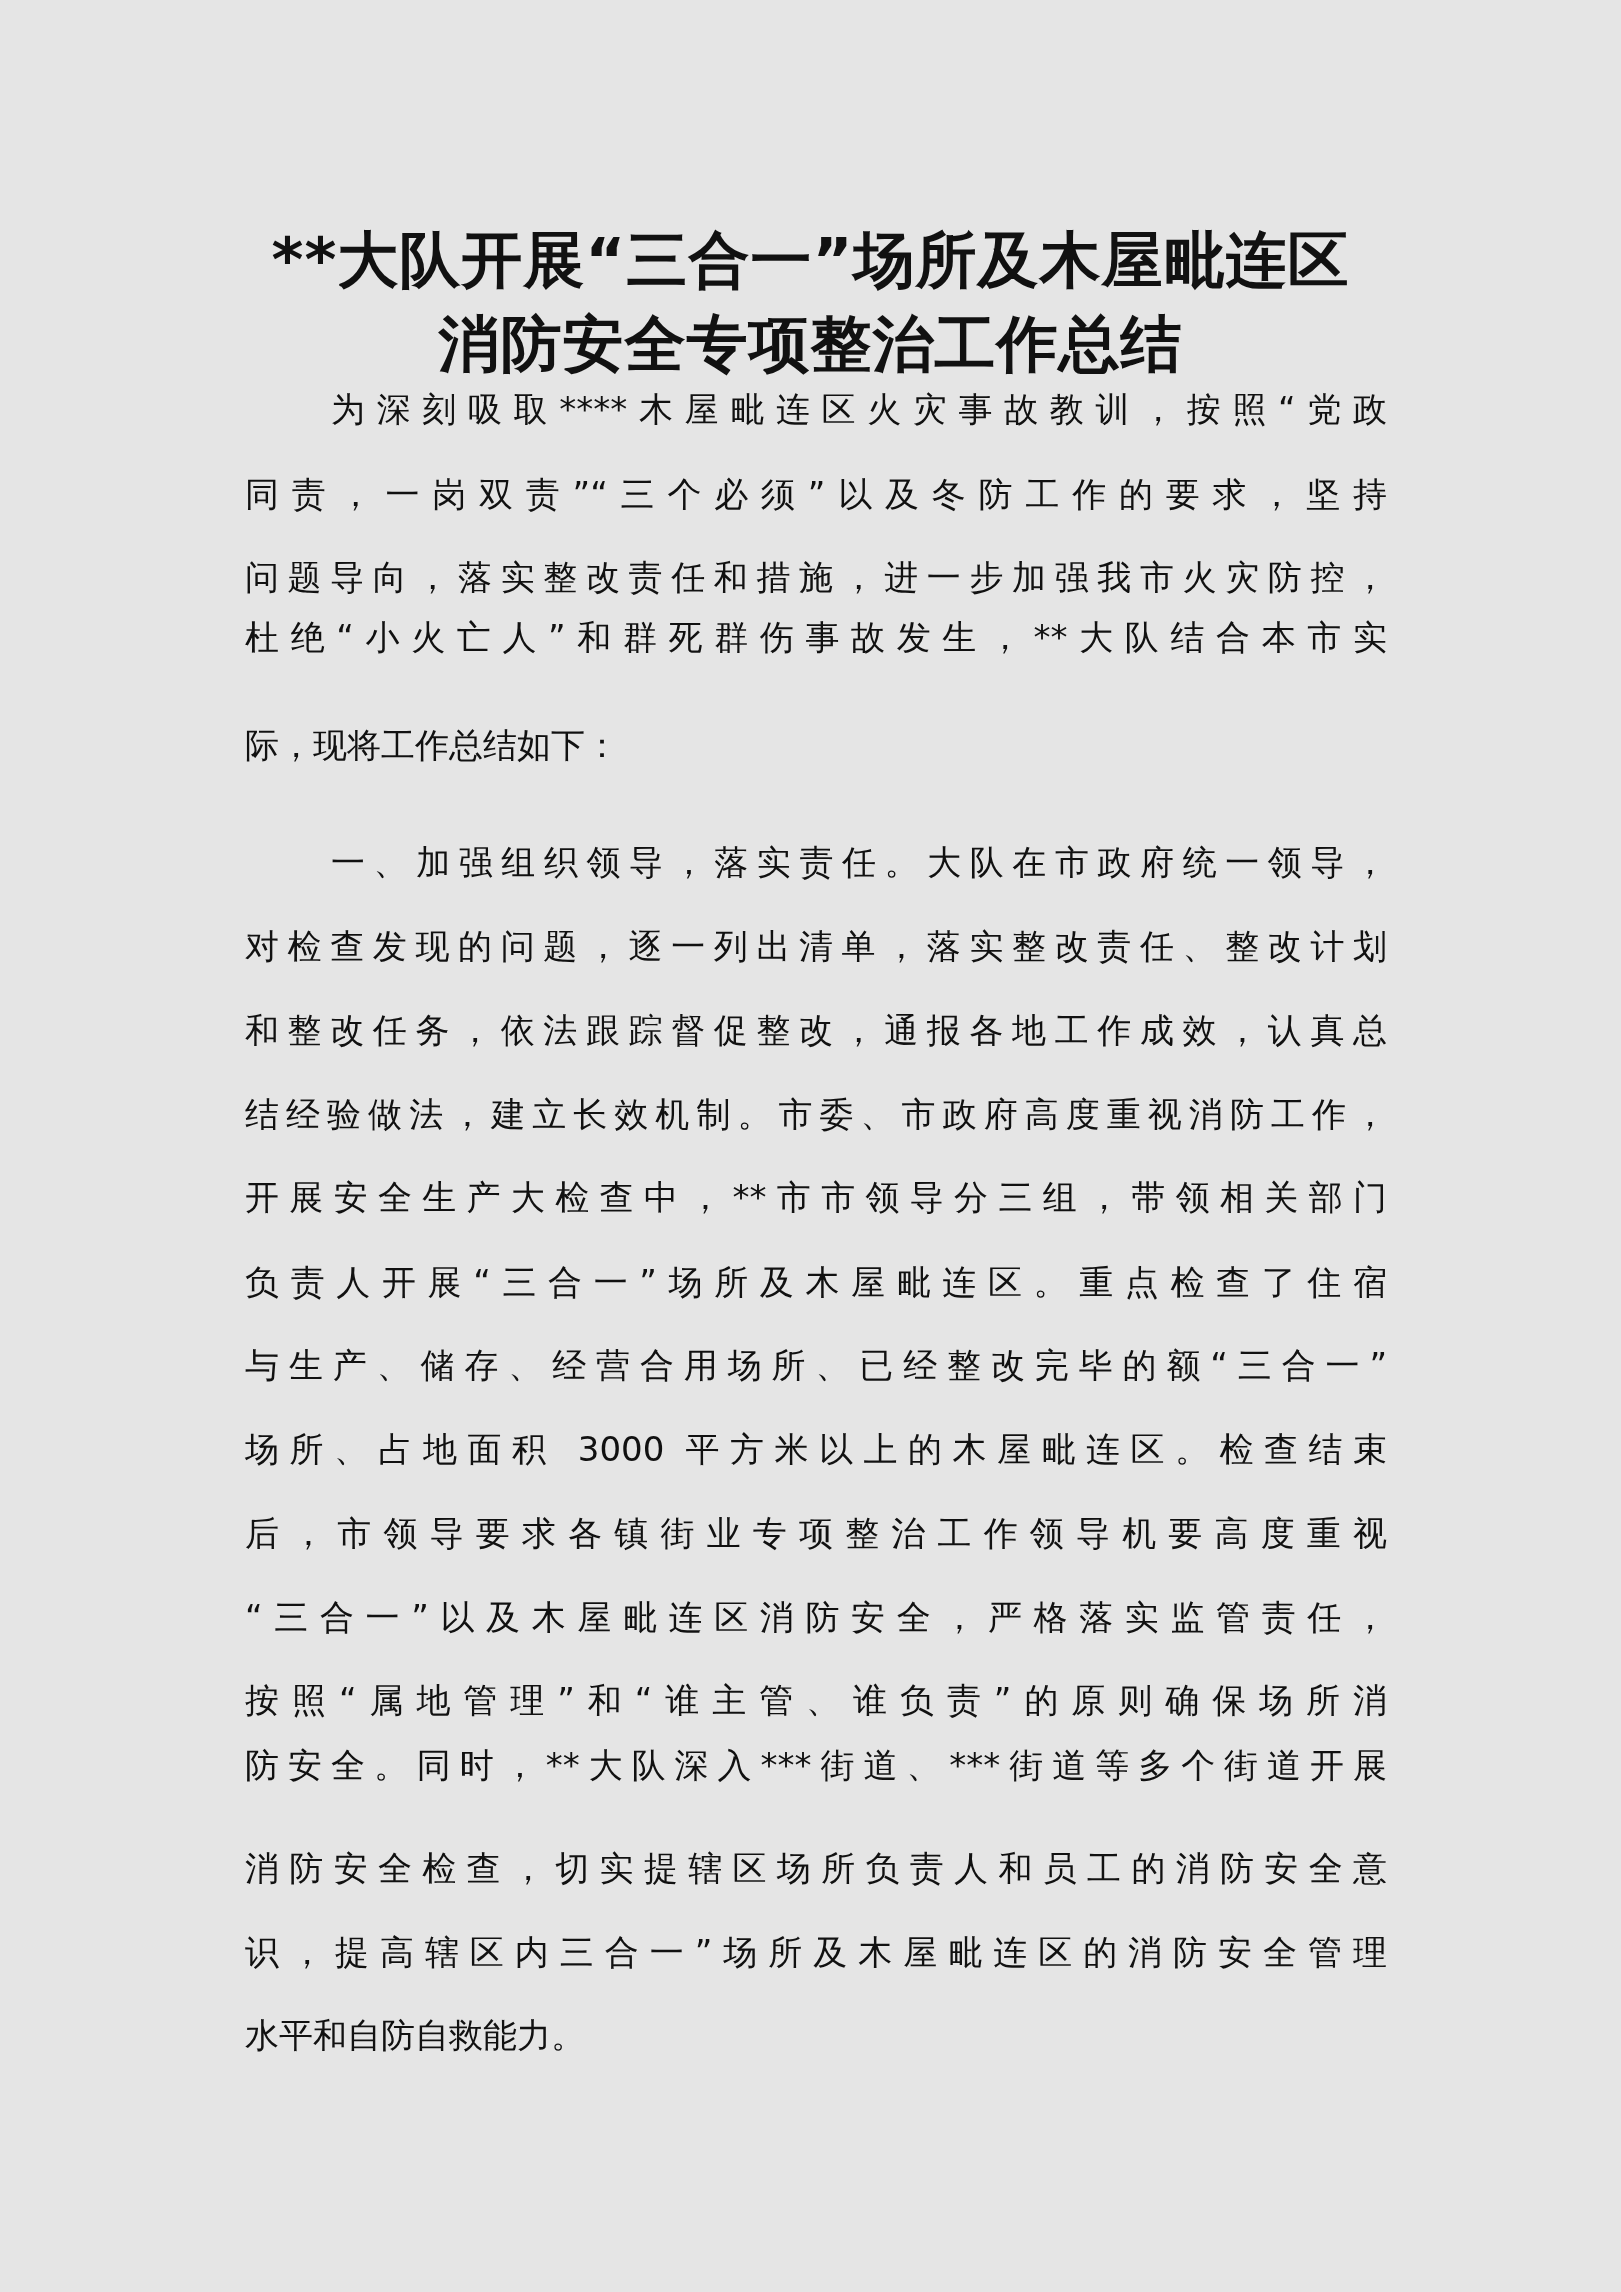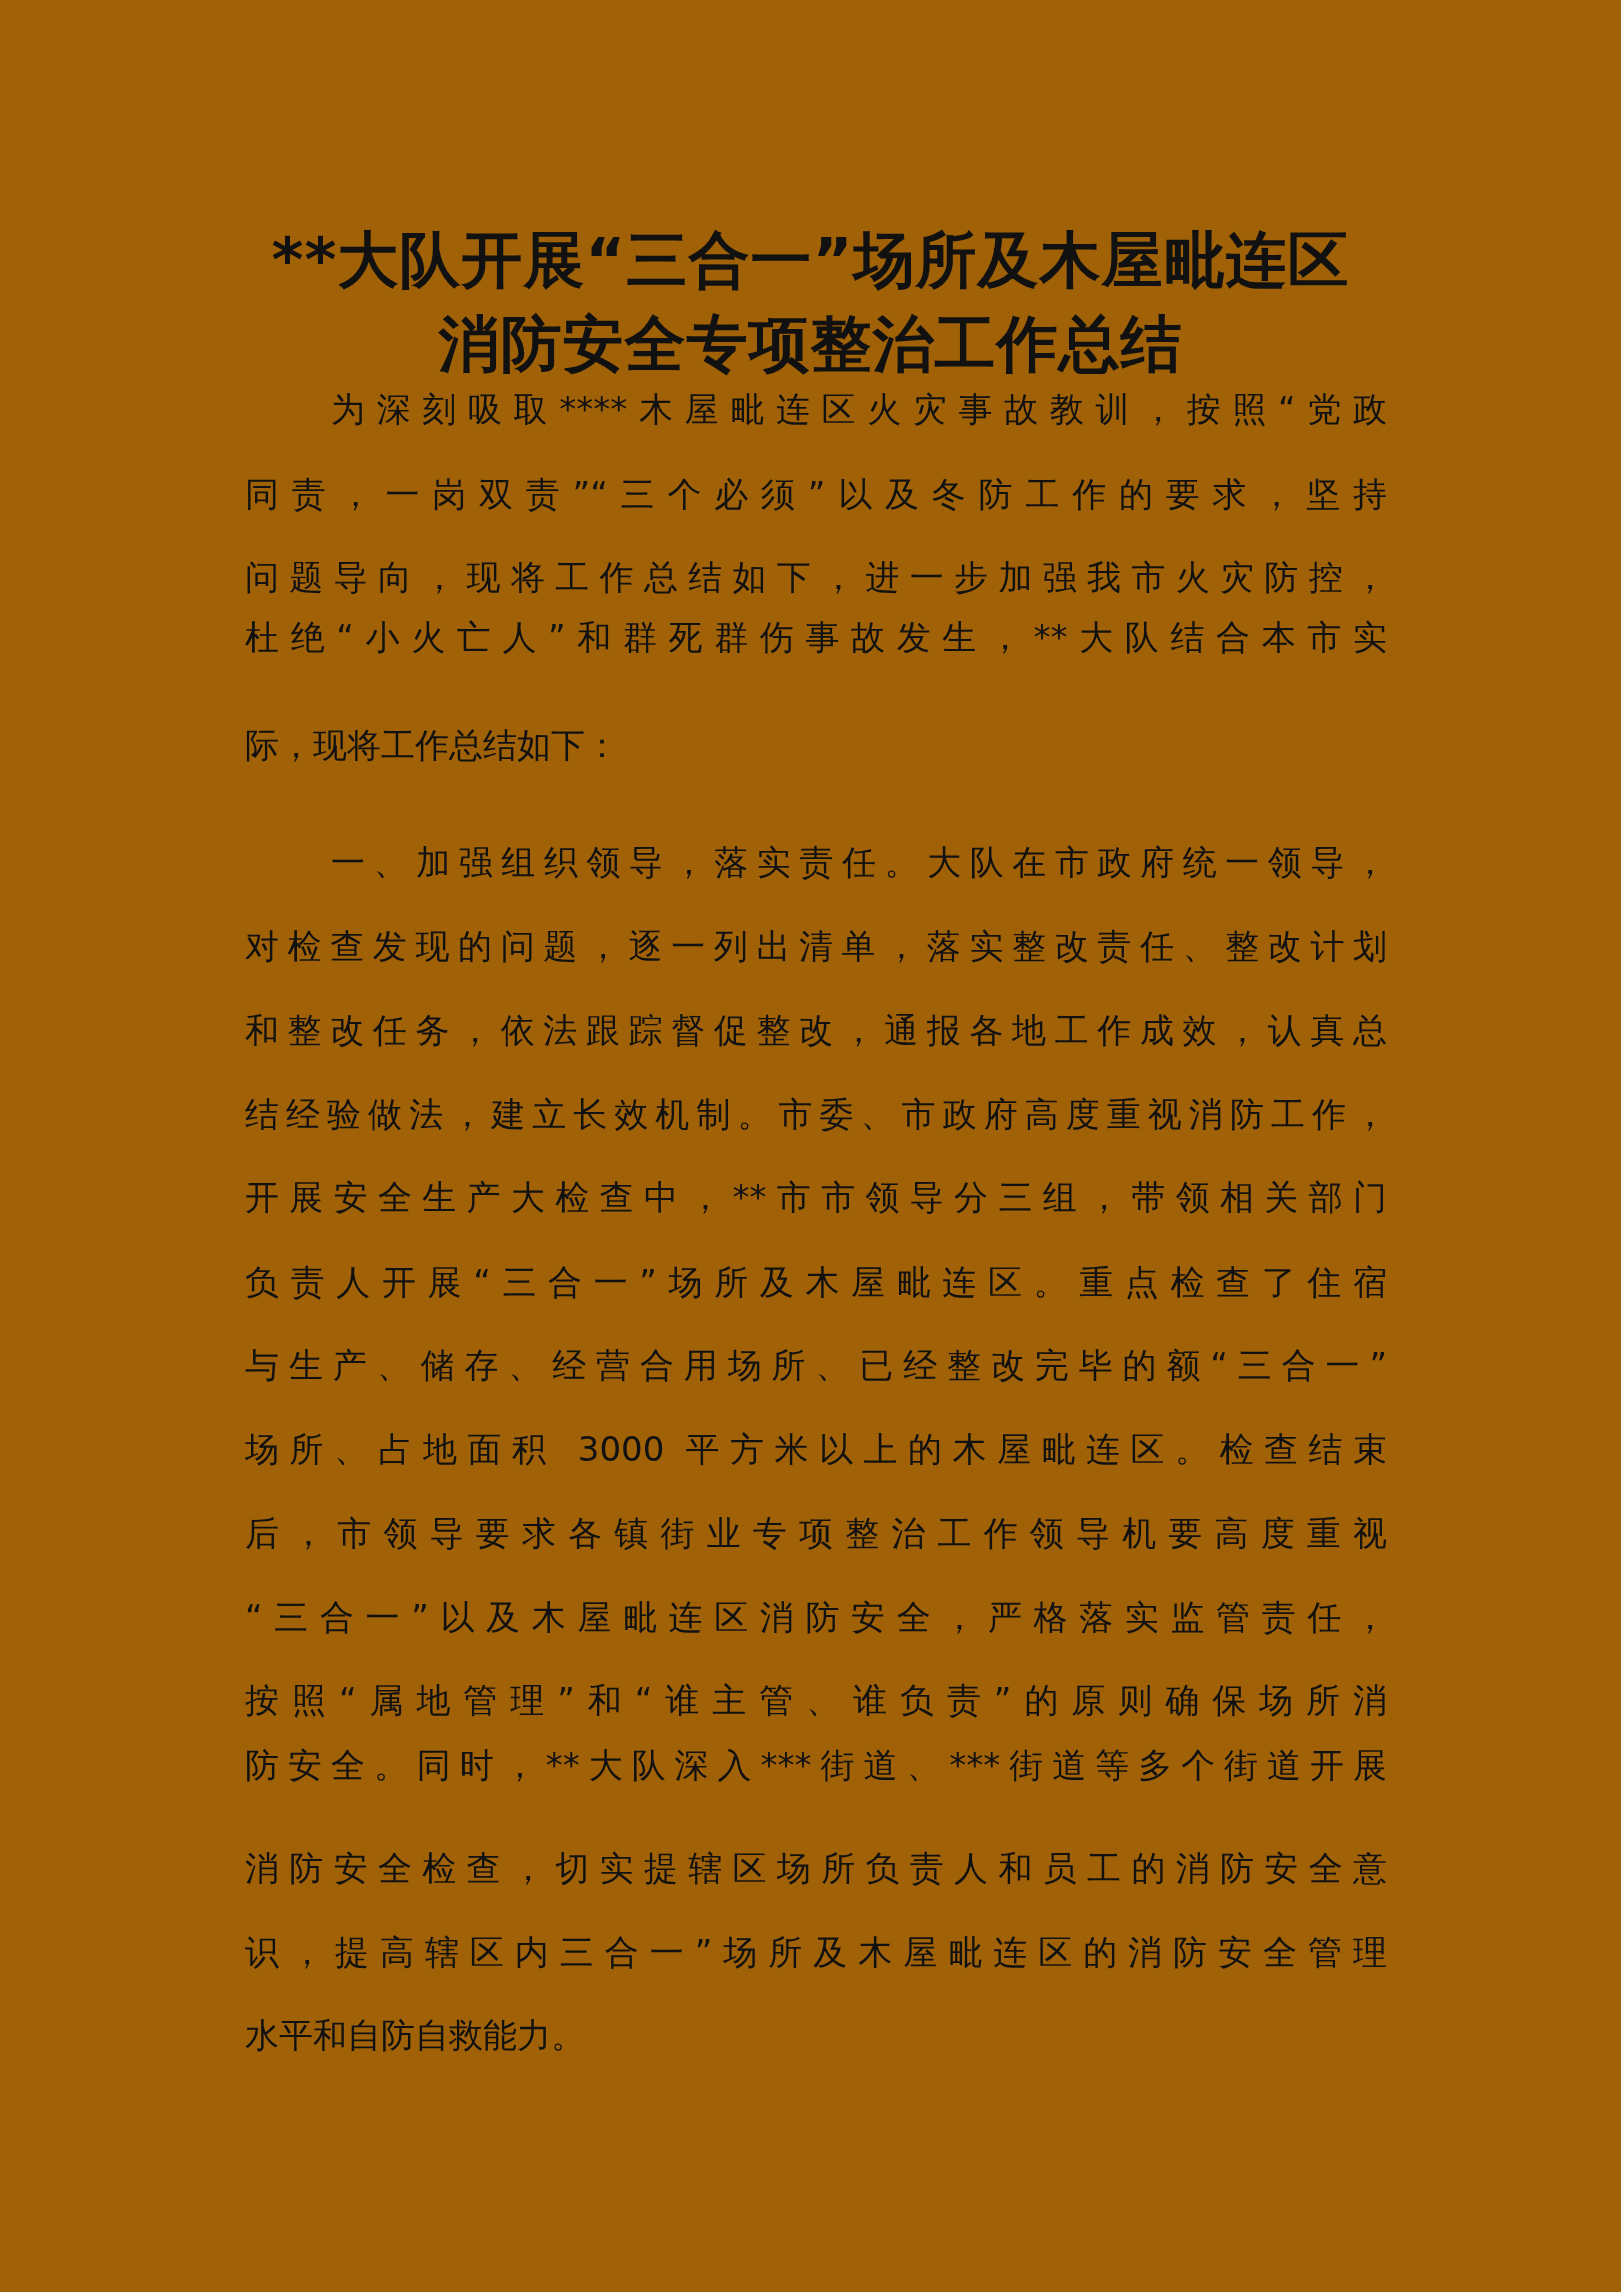--- a/index.html
+++ b/index.html
@@ -14,21 +14,21 @@
       overflow: hidden;
       font-family: "DejaVu Sans", "Liberation Sans", sans-serif;
       color: #111111;
     }
     .page {
       position: absolute;
       left: 0;
       top: 0;
       width: 1621px;
       height: 2293px;
-      background: #a16207;
+      background: #e5e5e5;
     }
     .title {
       position: absolute;
       left: 0;
       width: 1621px;
       text-align: center;
       font-size: 61px;
       font-weight: bold;
       line-height: 84px;
       top: 218px;
@@ -71,21 +71,21 @@
   <div class="title">
     <span class="tline">**大队开展“三合一”场所及木屋毗连区</span>
     <span class="tline">消防安全专项整治工作总结</span>
   </div>
 
   <div class="body">
 
     <div>
       <div class="line indent" style="top:380px">为深刻吸取****木屋毗连区火灾事故教训，按照“党政</div>
       <div class="line" style="top:465px">同责，一岗双责”“三个必须”以及冬防工作的要求，坚持</div>
-      <div class="line" style="top:548px">问题导向，现将工作总结如下，进一步加强我市火灾防控，</div>
+      <div class="line" style="top:548px">问题导向，落实整改责任和措施，进一步加强我市火灾防控，</div>
       <div class="line" style="top:608px">杜绝“小火亡人”和群死群伤事故发生，**大队结合本市实</div>
       <div class="line last" style="top:716px">际，现将工作总结如下：</div>
     </div>
 
     <div>
       <div class="line indent" style="top:833px">一、加强组织领导，落实责任。大队在市政府统一领导，</div>
       <div class="line" style="top:917px">对检查发现的问题，逐一列出清单，落实整改责任、整改计划</div>
       <div class="line" style="top:1001px">和整改任务，依法跟踪督促整改，通报各地工作成效，认真总</div>
       <div class="line" style="top:1085px">结经验做法，建立长效机制。市委、市政府高度重视消防工作，</div>
       <div class="line" style="top:1168px">开展安全生产大检查中，**市市领导分三组，带领相关部门</div>

